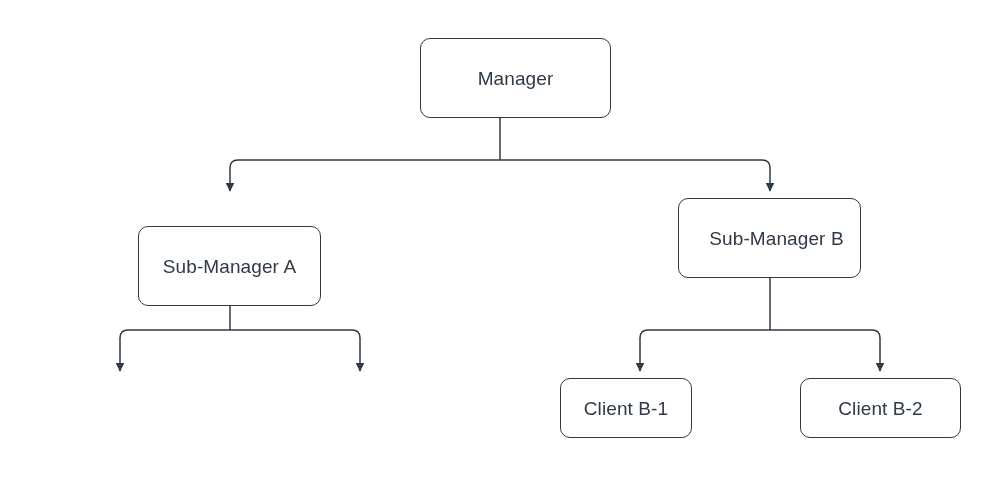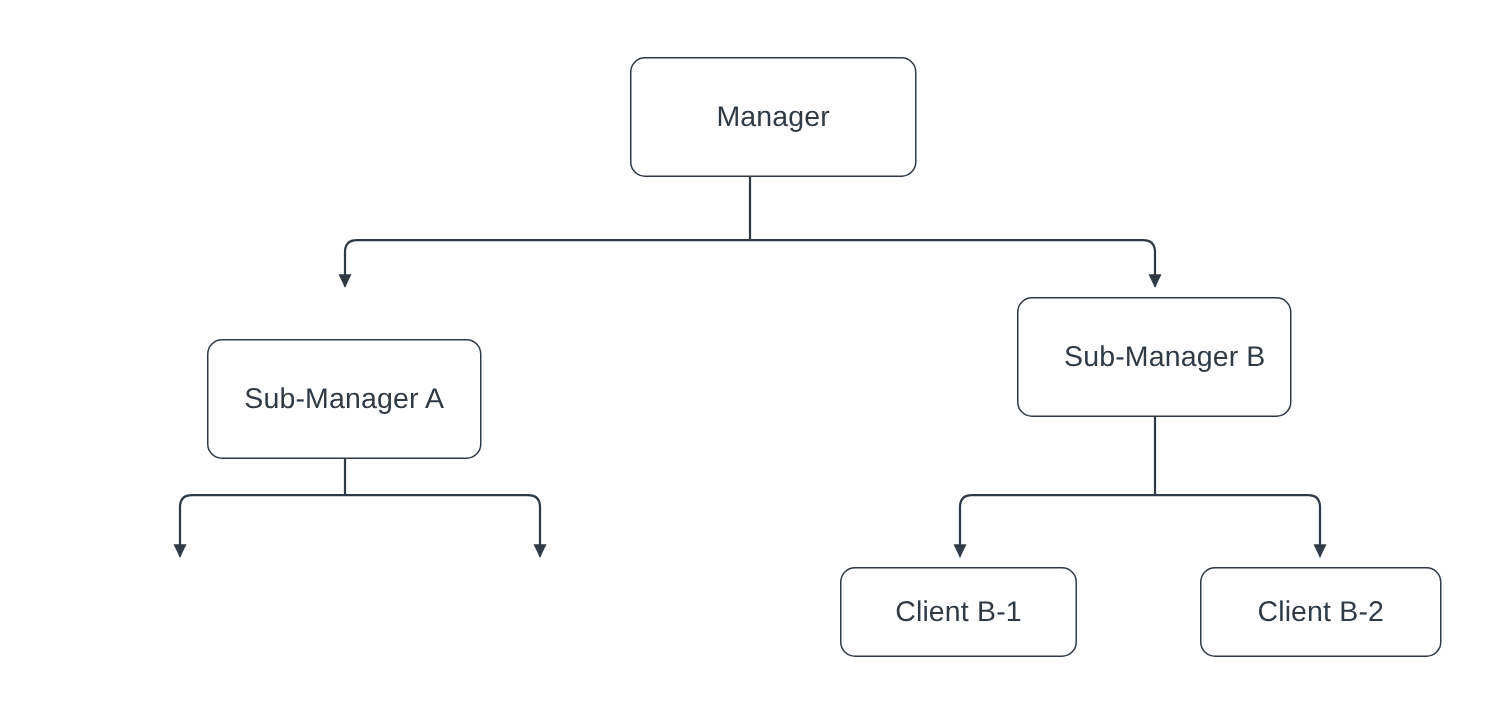--- a/index.html
+++ b/index.html
@@ -86,21 +86,21 @@
   <div class="node" style="left:138px; top:198px; width:183px; height:80px;margin-top:28px;">
     <span class="node-label">Sub-Manager A</span>
   </div>
 
   <div class="node" style="left:678px; top:198px; width:183px; height:80px;padding-left:14px;">
     <span class="node-label">Sub-Manager B</span>
   </div>
 
 
 
-  <div class="node" style="left:560px; top:378px; width:158px; height:60px;">
+  <div class="node" style="left:560px; top:378px; width:132px; height:60px;">
     <span class="node-label">Client B-1</span>
   </div>
 
   <div class="node" style="left:800px; top:378px; width:161px; height:60px;">
     <span class="node-label">Client B-2</span>
   </div>
 
 </div>
 
 </body></html>

